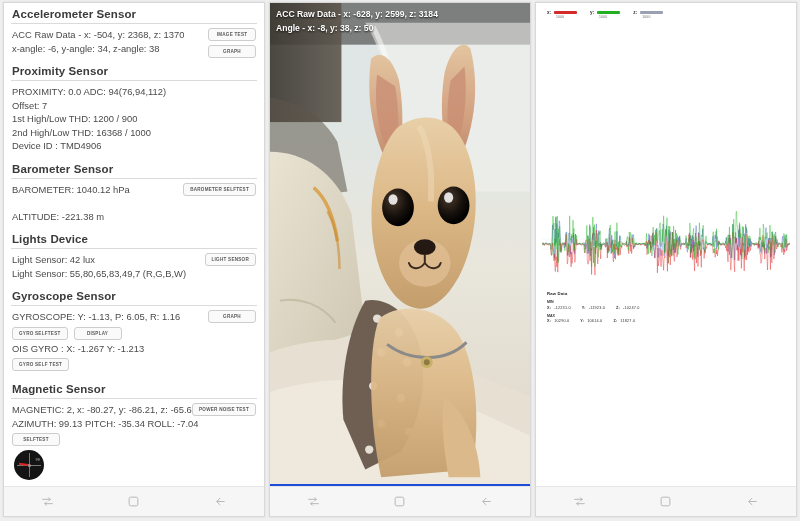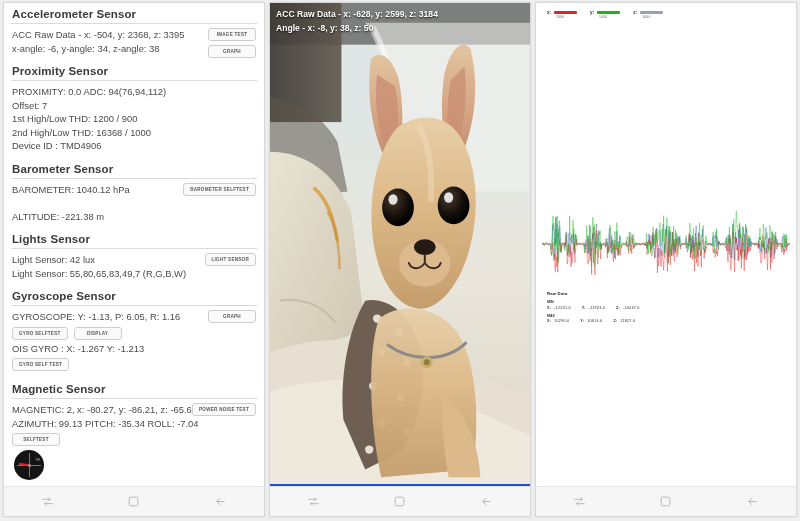--- a/index.html
+++ b/index.html
@@ -144,21 +144,21 @@
 <body>
 
 <div class="stage">
 
   <div class="phone">
     <div class="phone-body">
       <div class="sensor-list" id="sensor-list">
           <div class="sec-title">Accelerometer Sensor</div>
           <div class="sec-rule"></div>
           <div class="sec-body">
-            <div class="row">ACC Raw Data - x: -504, y: 2368, z: 3395</div>
+            <div class="row">ACC Raw Data - x: -504, y: 2368, z: 1370</div>
             <div class="row">x-angle: -6, y-angle: 34, z-angle: 38</div>
             <div class="btn btn-right" style="top: 4px;">IMAGE TEST</div>
             <div class="btn btn-right" style="top: 21px;">GRAPH</div>
           </div>
           <div class="sec-title">Proximity Sensor</div>
           <div class="sec-rule"></div>
           <div class="sec-body">
             <div class="row">PROXIMITY: 0.0     ADC: 94(76,94,112)</div>
             <div class="row">Offset: 7</div>
             <div class="row">1st High/Low THD: 1200 / 900</div>
@@ -166,21 +166,21 @@
             <div class="row">Device ID : TMD4906</div>
           </div>
           <div class="sec-title">Barometer Sensor</div>
           <div class="sec-rule"></div>
           <div class="sec-body">
             <div class="row">BAROMETER: 1040.12 hPa</div>
             <div class="row">&nbsp;</div>
             <div class="row">ALTITUDE: -221.38 m</div>
             <div class="btn btn-right wide" style="top: 4px;">BAROMETER SELFTEST</div>
           </div>
-          <div class="sec-title">Lights Sensor</div>
+          <div class="sec-title">Lights Device</div>
           <div class="sec-rule"></div>
           <div class="sec-body">
             <div class="row">Light Sensor: 42 lux</div>
             <div class="row">Light Sensor: 55,80,65,83,49,7 (R,G,B,W)</div>
             <div class="btn btn-right" style="top: 4px;">LIGHT SENSOR</div>
           </div>
           <div class="sec-title">Gyroscope Sensor</div>
           <div class="sec-rule"></div>
           <div class="sec-body">
             <div class="row">GYROSCOPE: Y: -1.13, P: 6.05, R: 1.16</div>

